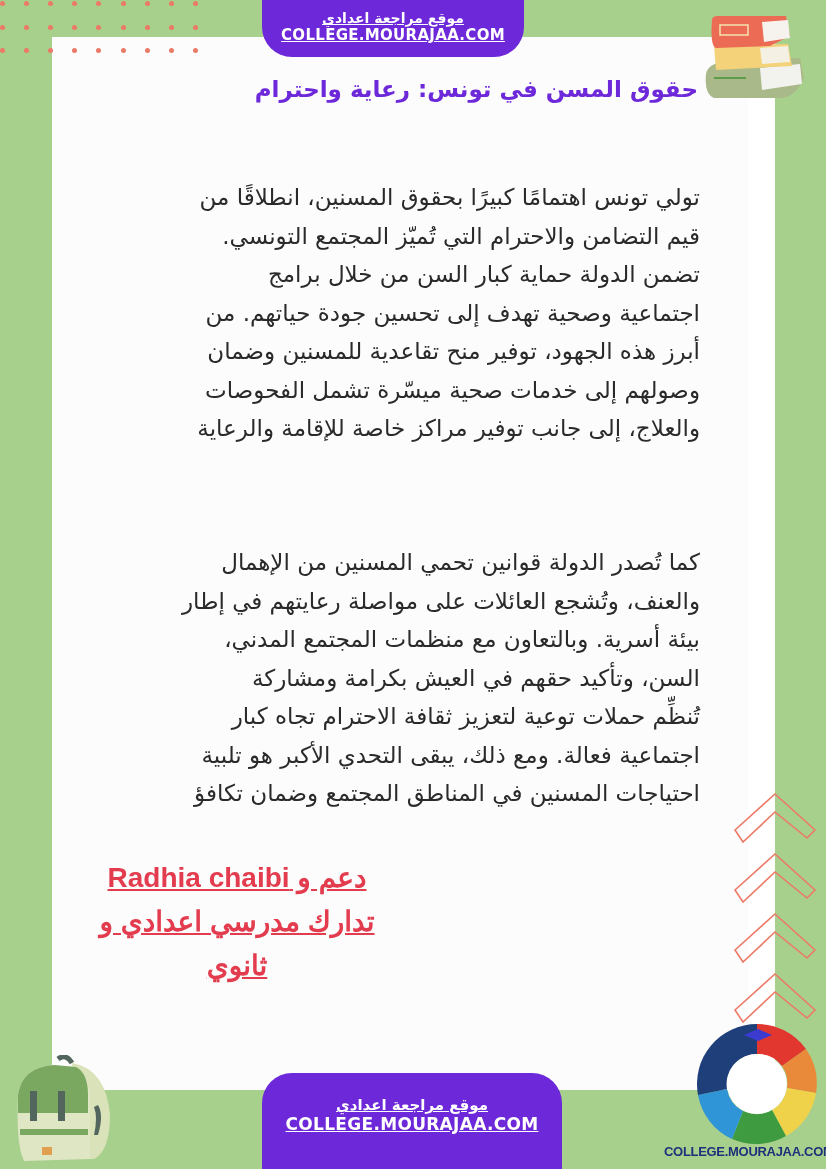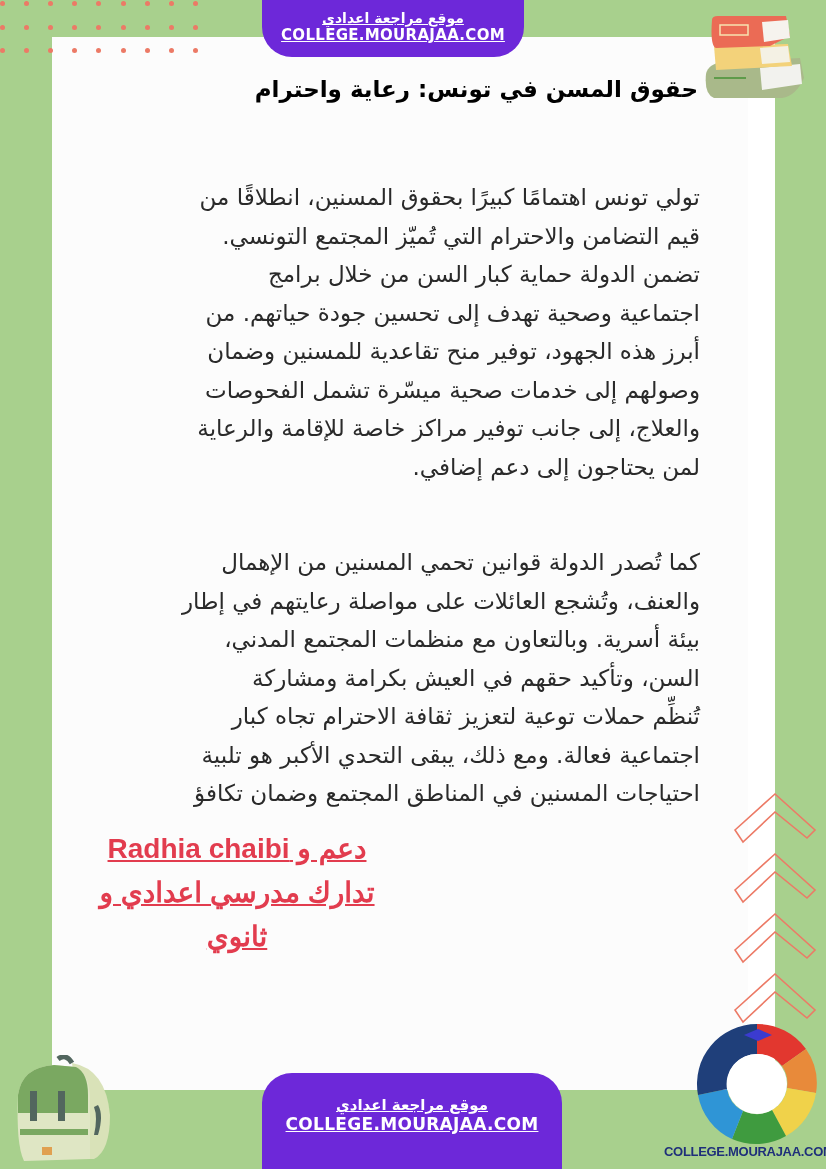--- a/index.html
+++ b/index.html
@@ -33,32 +33,32 @@
     left: 262px; top: 1073px; width: 300px; height: 96px;
     border-radius: 30px 30px 0 0;
   }
   .pill .line1 { font-size: 14px; text-decoration: underline; display: block; }
   .pill .line2 { font-size: 15px; text-decoration: underline; display: block; letter-spacing: 0.3px; }
   .pill-top .line1 { margin-top: 10px; }
   .pill-bottom .line1 { margin-top: 23px; font-size: 15px; }
   .pill-bottom .line2 { font-size: 17px; }
   .title {
     position: absolute; right: 128px; top: 76px;
-    font-size: 23px; font-weight: bold; color: #000000; direction: rtl;
+    font-size: 23px; font-weight: bold; color: #6d28d9; direction: rtl;
     white-space: nowrap;
   }
   .para {
     position: absolute; right: 126px; width: 610px; direction: rtl; text-align: right;
     font-size: 23px; line-height: 38.5px; color: #2a2a2a; margin-top: 21px;
   }
   .para .ln { display: block; white-space: nowrap; }
   .p1 { top: 157px; }
   .p2 { top: 522px; }
   .credit {
-    position: absolute; left: 72px; top: 827px; width: 330px; direction: rtl;
+    position: absolute; left: 72px; top: 856px; width: 330px; direction: rtl;
     color: #e23c4e; font-weight: bold; font-size: 28px; text-align: center;
     font-family: "Liberation Sans", sans-serif;
   }
   .credit .ln { display: block; text-decoration: underline; line-height: 44px; white-space: nowrap; }
   .books { position: absolute; left: 700px; top: 12px; width: 110px; height: 90px; }
   .chevrons { position: absolute; left: 734px; top: 792px; width: 86px; height: 240px; }
   .wheel { position: absolute; left: 696px; top: 1023px; width: 122px; height: 122px; }
   .wheel-label {
     position: absolute; left: 664px; top: 1144px; width: 162px;
     font-family: "Liberation Sans", sans-serif; font-weight: bold; font-size: 13px;
@@ -122,21 +122,20 @@
 <div class="title">حقوق المسن في تونس: رعاية واحترام</div>
 
 <div class="para p1">
   <span class="ln">تولي تونس اهتمامًا كبيرًا بحقوق المسنين، انطلاقًا من</span>
   <span class="ln">قيم التضامن والاحترام التي تُميّز المجتمع التونسي.</span>
   <span class="ln">تضمن الدولة حماية كبار السن من خلال برامج</span>
   <span class="ln">اجتماعية وصحية تهدف إلى تحسين جودة حياتهم. من</span>
   <span class="ln">أبرز هذه الجهود، توفير منح تقاعدية للمسنين وضمان</span>
   <span class="ln">وصولهم إلى خدمات صحية ميسّرة تشمل الفحوصات</span>
   <span class="ln">والعلاج، إلى جانب توفير مراكز خاصة للإقامة والرعاية</span>
-  <span class="ln">لمن يحتاجون إلى دعم إضافي.</span>
 </div>
 
 <div class="para p2">
   <span class="ln">كما تُصدر الدولة قوانين تحمي المسنين من الإهمال</span>
   <span class="ln">والعنف، وتُشجع العائلات على مواصلة رعايتهم في إطار</span>
   <span class="ln">بيئة أسرية. وبالتعاون مع منظمات المجتمع المدني،</span>
   <span class="ln">السن، وتأكيد حقهم في العيش بكرامة ومشاركة</span>
   <span class="ln">تُنظِّم حملات توعية لتعزيز ثقافة الاحترام تجاه كبار</span>
   <span class="ln">اجتماعية فعالة. ومع ذلك، يبقى التحدي الأكبر هو تلبية</span>
   <span class="ln">احتياجات المسنين في المناطق المجتمع وضمان تكافؤ</span>

